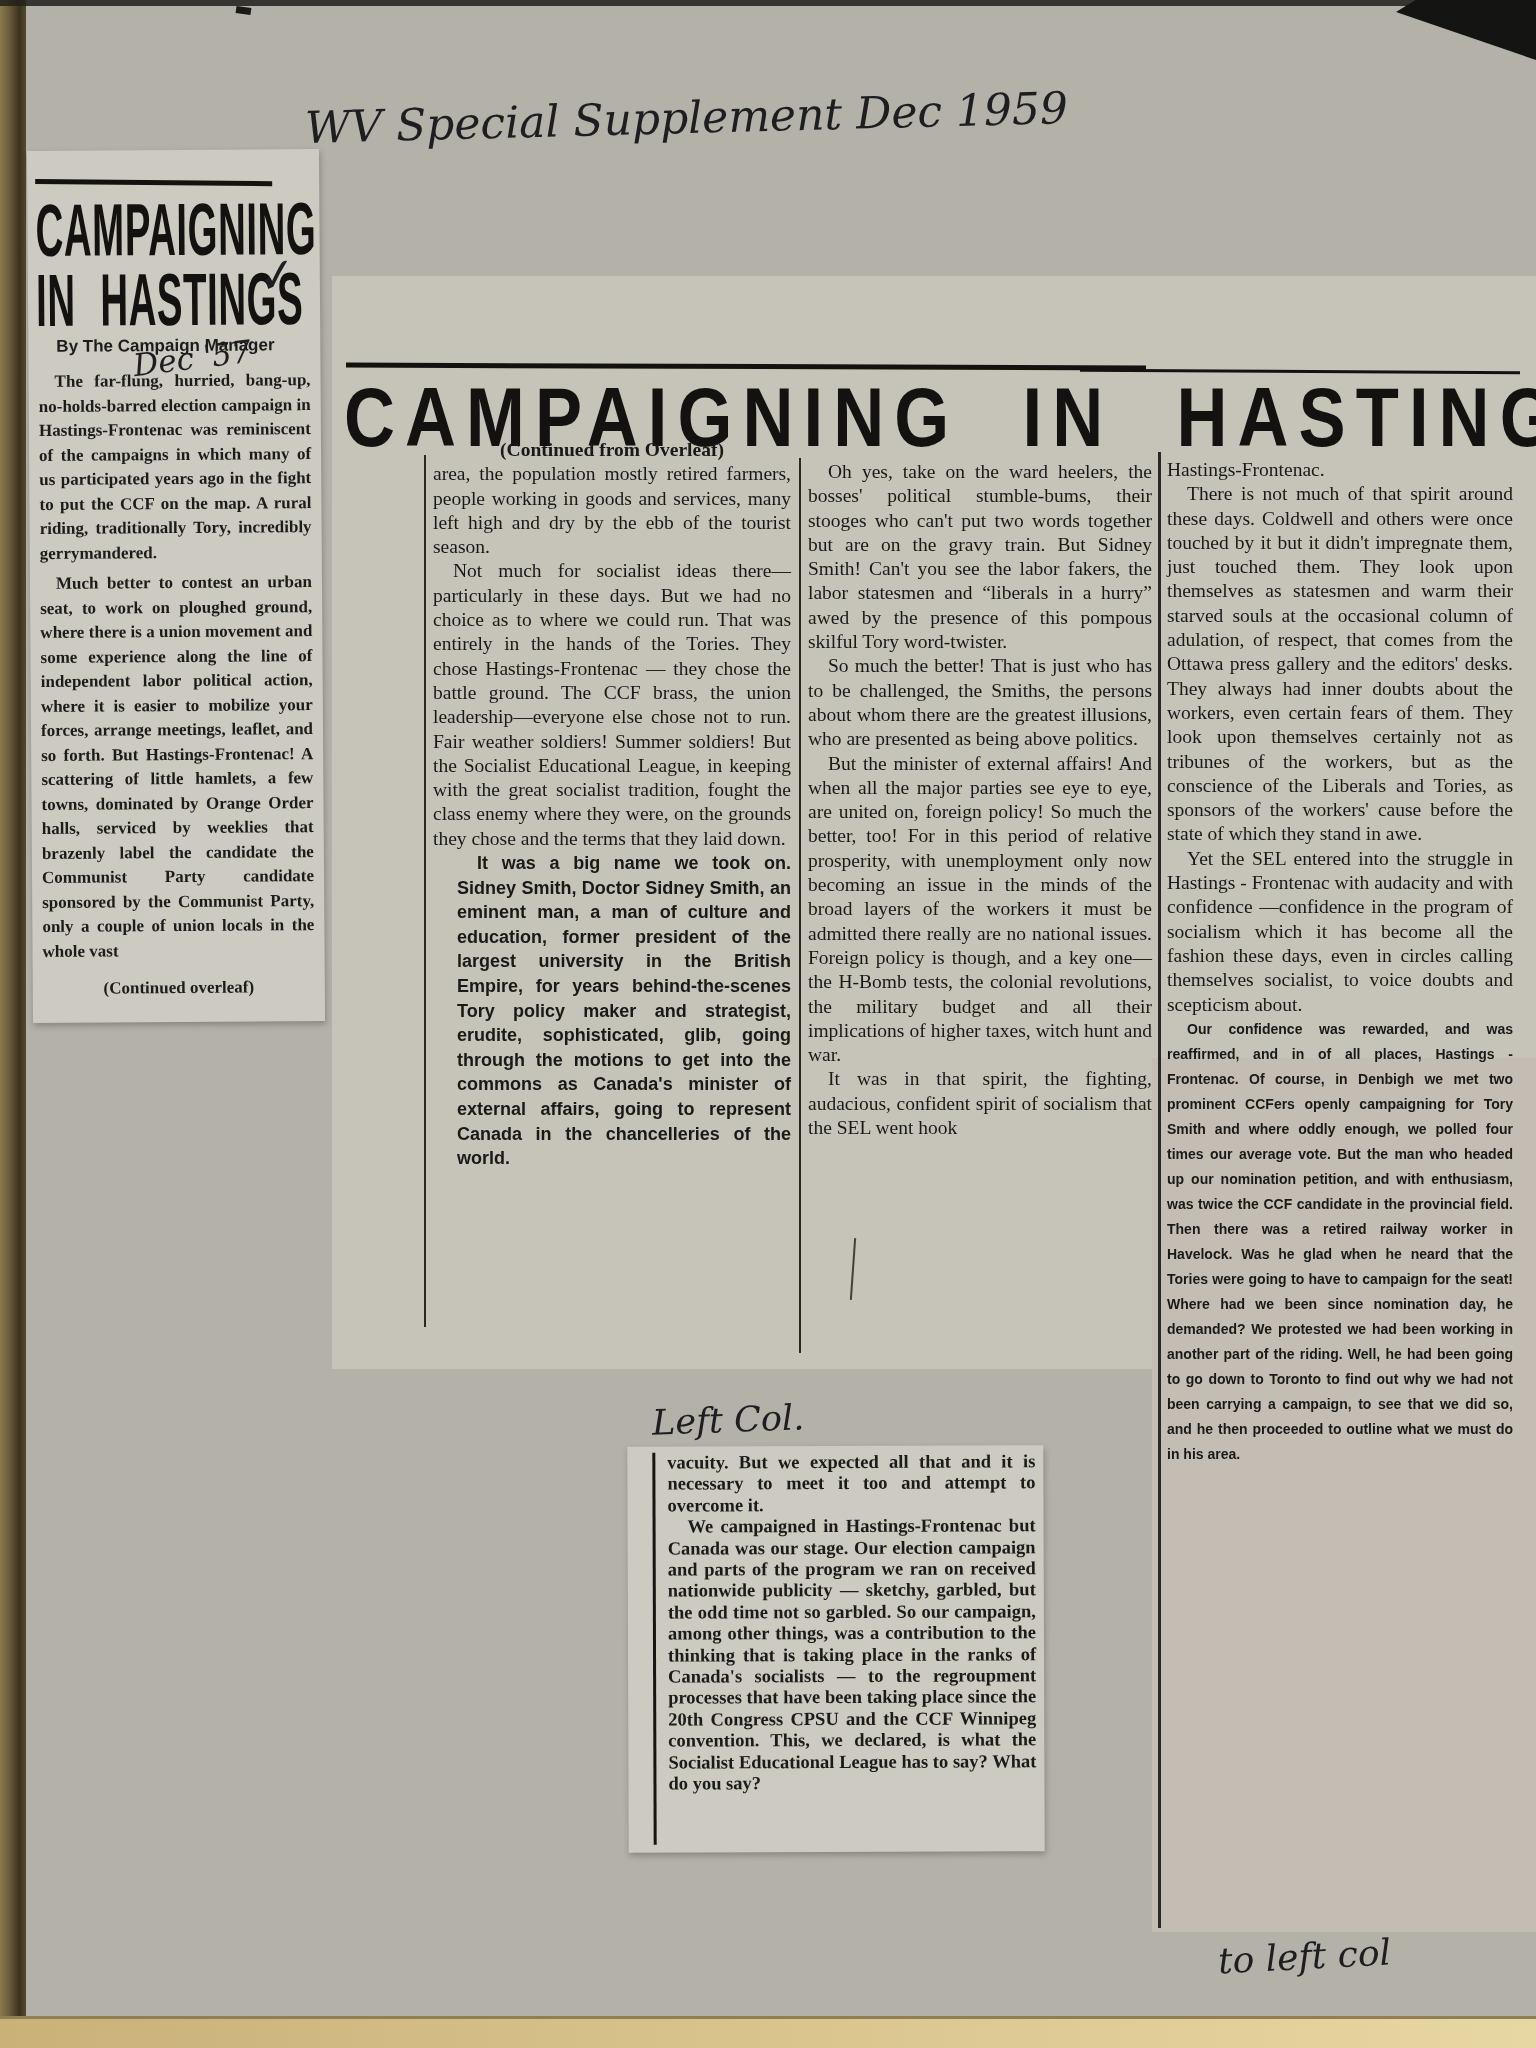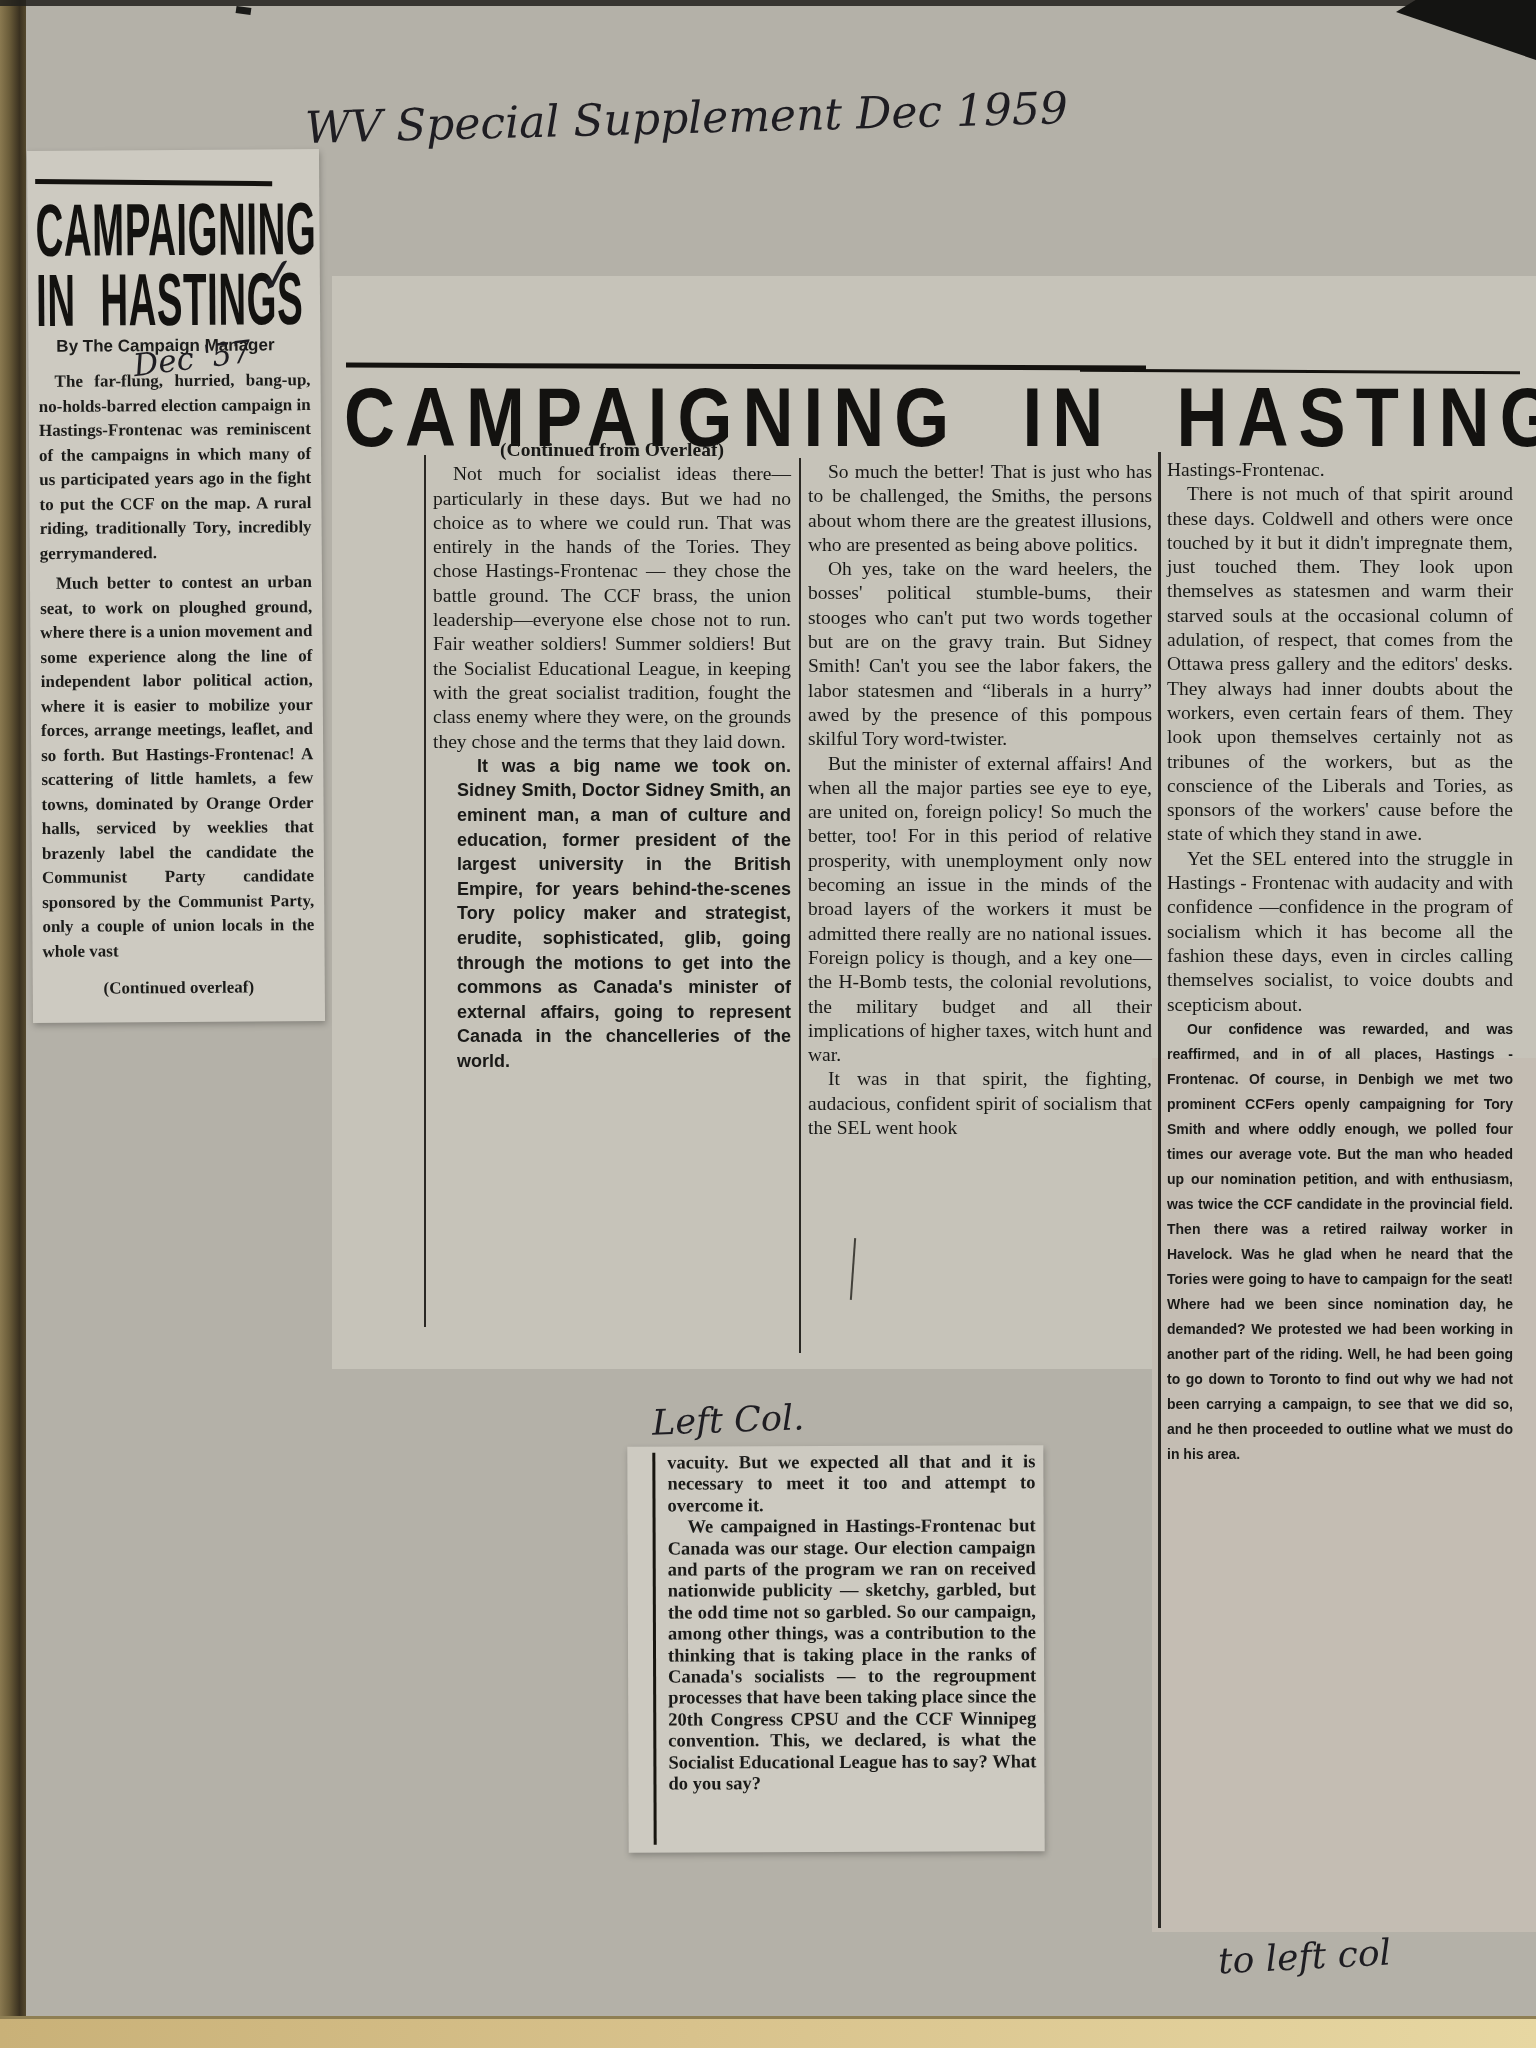--- a/index.html
+++ b/index.html
@@ -91,27 +91,28 @@
   <div class="abs hrule" style="left:1080px;top:370px;width:440px;height:3px;transform:rotate(0.35deg);"></div>
 
   <div class="abs headline main-hl" style="left:344px;top:378px;">CAMPAIGNING IN HASTINGS</div>
 
   <div class="abs vrule" style="left:424px;top:455px;width:2px;height:872px;"></div>
   <div class="abs vrule" style="left:799px;top:458px;width:2px;height:895px;"></div>
   <div class="abs vrule" style="left:1158px;top:452px;width:3px;height:1476px;"></div>
 
   <div class="abs newscol" style="left:433px;top:438px;width:358px;">
     <p class="cfrom">(Continued from Overleaf)</p>
+    <p>area, the population mostly retired farmers, people working in goods and services, many left high and dry by the ebb of the tourist season.</p>
     <p class="ind">Not much for socialist ideas there—particularly in these days. But we had no choice as to where we could run. That was entirely in the hands of the Tories. They chose Hastings-Frontenac — they chose the battle ground. The CCF brass, the union leadership—everyone else chose not to run. Fair weather soldiers! Summer soldiers! But the Socialist Educational League, in keeping with the great socialist tradition, fought the class enemy where they were, on the grounds they chose and the terms that they laid down.</p>
     <p class="bsans ind">It was a big name we took on. Sidney Smith, Doctor Sidney Smith, an eminent man, a man of culture and education, former president of the largest university in the British Empire, for years behind-the-scenes Tory policy maker and strategist, erudite, sophisticated, glib, going through the motions to get into the commons as Canada's minister of external affairs, going to represent Canada in the chancelleries of the world.</p>
   </div>
 
   <div class="abs newscol" style="left:808px;top:460px;width:344px;">
+    <p class="ind">Oh yes, take on the ward heelers, the bosses' political stumble-bums, their stooges who can't put two words together but are on the gravy train. But Sidney Smith! Can't you see the labor fakers, the labor statesmen and “liberals in a hurry” awed by the presence of this pompous skilful Tory word-twister.</p>
     <p class="ind">So much the better! That is just who has to be challenged, the Smiths, the persons about whom there are the greatest illusions, who are presented as being above politics.</p>
-    <p class="ind">Oh yes, take on the ward heelers, the bosses' political stumble-bums, their stooges who can't put two words together but are on the gravy train. But Sidney Smith! Can't you see the labor fakers, the labor statesmen and “liberals in a hurry” awed by the presence of this pompous skilful Tory word-twister.</p>
     <p class="ind">But the minister of external affairs! And when all the major parties see eye to eye, are united on, foreign policy! So much the better, too! For in this period of relative prosperity, with unemployment only now becoming an issue in the minds of the broad layers of the workers it must be admitted there really are no national issues. Foreign policy is though, and a key one—the H-Bomb tests, the colonial revolutions, the military budget and all their implications of higher taxes, witch hunt and war.</p>
     <p class="ind">It was in that spirit, the fighting, audacious, confident spirit of socialism that the SEL went hook</p>
   </div>
 
   <div class="abs newscol" style="left:1167px;top:458px;width:346px;">
     <p>Hastings-Frontenac.</p>
     <p class="ind">There is not much of that spirit around these days. Coldwell and others were once touched by it but it didn't impregnate them, just touched them. They look upon themselves as statesmen and warm their starved souls at the occasional column of adulation, of respect, that comes from the Ottawa press gallery and the editors' desks. They always had inner doubts about the workers, even certain fears of them. They look upon themselves certainly not as tribunes of the workers, but as the conscience of the Liberals and Tories, as sponsors of the workers' cause before the state of which they stand in awe.</p>
     <p class="ind">Yet the SEL entered into the struggle in Hastings - Frontenac with audacity and with confidence —confidence in the program of socialism which it has become all the fashion these days, even in circles calling themselves socialist, to voice doubts and scepticism about.</p>
     <p class="bsans25 ind">Our confidence was rewarded, and was reaffirmed, and in of all places, Hastings - Frontenac. Of course, in Denbigh we met two prominent CCFers openly campaigning for Tory Smith and where oddly enough, we polled four times our average vote. But the man who headed up our nomination petition, and with enthusiasm, was twice the CCF candidate in the provincial field. Then there was a retired railway worker in Havelock. Was he glad when he neard that the Tories were going to have to campaign for the seat! Where had we been since nomination day, he demanded? We protested we had been working in another part of the riding. Well, he had been going to go down to Toronto to find out why we had not been carrying a campaign, to see that we did so, and he then proceeded to outline what we must do in his area.</p>
   </div>

